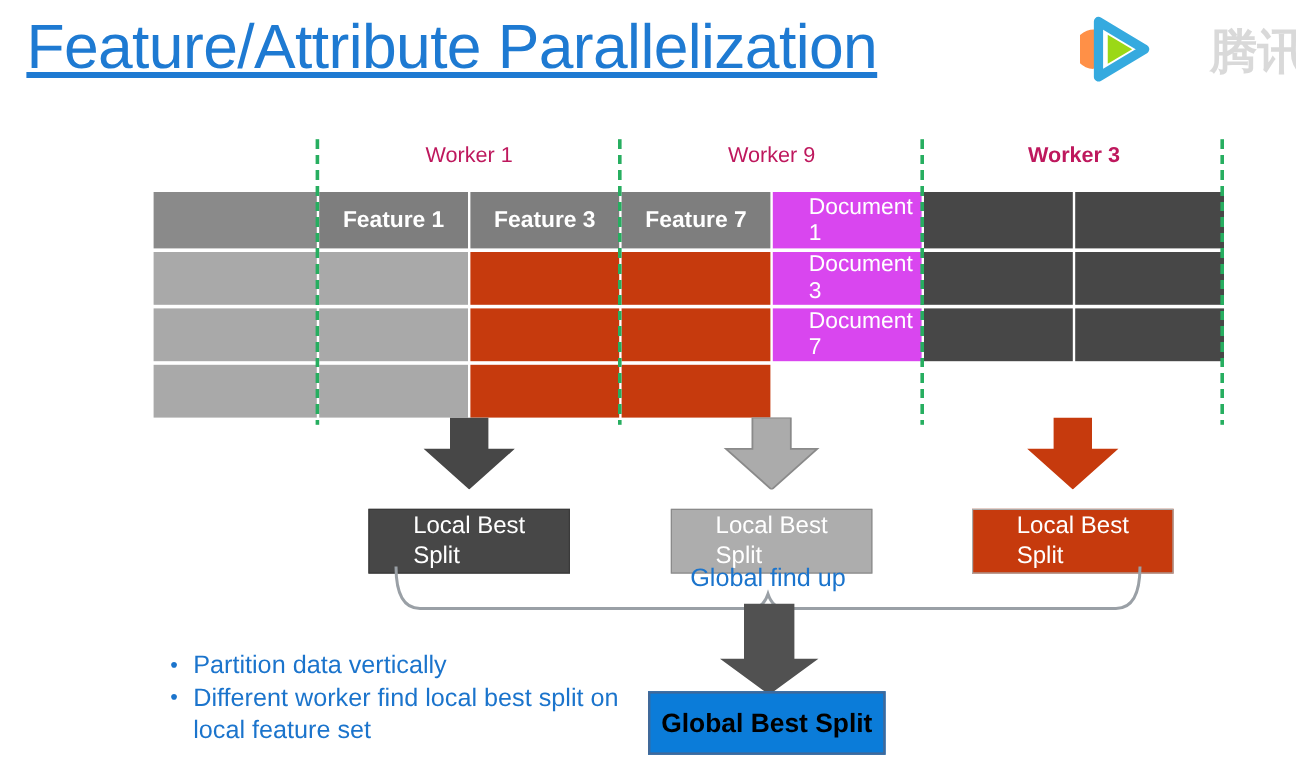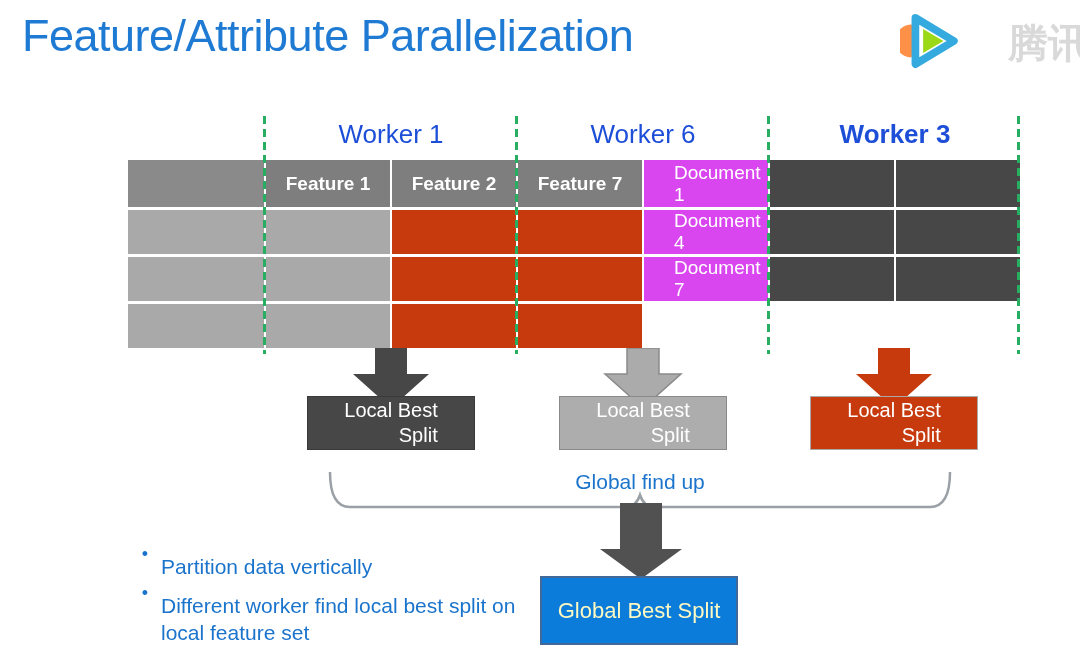--- a/index.html
+++ b/index.html
@@ -5,40 +5,41 @@
   * { margin:0; padding:0; box-sizing:border-box; }
   html,body { width:1080px; height:651px; }
   body {
     position:relative; overflow:hidden; background:#ffffff;
     font-family:"Liberation Sans", sans-serif;
   }
 
   
   .slide-title {
     position:absolute; left:22px; top:10px;
-    font-size:45px; font-weight:300; letter-spacing:-0.5px;
+    font-size:52px; font-weight:300; letter-spacing:-0.5px;
     color:#1e7ad2;
+    text-decoration:underline;
   }
 
   
   .watermark {
     position:absolute; right:0; top:8px; width:180px; height:70px;
     display:flex; align-items:center; overflow:hidden;gap:38px;
   }
   .watermark svg { flex:0 0 auto; }
   .watermark-text {
     font-size:40px; font-weight:bold; color:rgba(185,185,185,0.55);
     white-space:nowrap; margin-left:4px;
     text-shadow:1px 1px 0 rgba(255,255,255,0.6);
   }
 
   
   .worker-label {
     position:absolute; top:119px; height:28px; width:252px;
-    text-align:center; font-size:26px; color:#1d4ed8;
+    text-align:center; font-size:18px; color:#be185d;
   }
   #worker-label-1 { left:265px; }
   #worker-label-2 { left:517px; }
   #worker-label-3 { left:769px;font-weight:bold; }
 
   
   .ptable {
     position:absolute; left:128px; top:160px; width:892px;
     display:grid;
     grid-template-columns:136px repeat(6, 1fr);
@@ -63,90 +64,90 @@
   }
   #dash-1 { left:263px; } #dash-2 { left:515px; }
   #dash-3 { left:767px; } #dash-4 { left:1017px; }
 
   
   .down-arrow { position:absolute; top:348px; width:84px; height:60px; }
   #arrow-w1 { left:349px; } #arrow-w2 { left:601px; } #arrow-w3 { left:852px; }
 
   
   .local-box {
-    position:absolute; top:396px; width:168px; height:54px;
+    position:absolute; top:424px; width:168px; height:54px;
     display:flex; align-items:center; justify-content:center;
-    text-align:right; color:#ffffff; font-size:20px; line-height:1.25;
+    text-align:left; color:#ffffff; font-size:20px; line-height:1.25;
     white-space:pre-line;
   }
   #local-box-1 { left:307px; background:#474747; border:1px solid #3a3a3a; }
   #local-box-2 { left:559px; background:#adadad; border:1px solid #8a8a8a; }
   #local-box-3 { left:810px; background:#c63a0d; border:1px solid #a9a9a9; }
 
   
   .bracket-svg { position:absolute; left:320px; top:463px; }
   .global-sync-label {
     position:absolute; left:515px; top:470px; width:250px;
     text-align:center; font-size:21px; color:#1b74cc;
   }
   .global-arrow-svg { position:absolute; left:596px; top:503px; }
 
   
   .global-box {
-    position:absolute; left:540px; top:576px; width:198px; height:69px;
+    position:absolute; left:540px; top:576px; width:198px; height:53px;
     background:#0b7cd9; border:2px solid #40699a;
     display:flex; align-items:center; justify-content:center;
-    color:#fef9c3; font-size:22px; font-weight:400;
+    color:#000000; font-size:22px; font-weight:700;
   }
 
   
   .bullets { position:absolute; left:129px; top:541px; width:400px; }
   .bullet-item {
     display:flex; align-items:flex-start;
     color:#1b74cc; font-size:21px; line-height:27px;
   }
   .bullet-dot { width:32px; flex:0 0 auto; text-align:center; font-size:18px; }
-  .bullet-text { flex:1;margin-top:12px; }
+  .bullet-text { flex:1; }
 </style>
 </head>
 <body>
 
 <div class="slide-title">Feature/Attribute Parallelization</div>
 
 <div class="watermark">
   <span>
     <svg width="66" height="62" viewBox="0 0 60 56">
       <path d="M11 13 a10 10 0 0 0 -1 30 l4 -4 a 26 26 0 0 1 0 -22 Z" fill="#ff8a3d" opacity="0.95"></path>
       <path d="M14 7 L49 28 L14 49 Z" fill="none" stroke="#35aadf" stroke-width="7" stroke-linejoin="round" stroke-linecap="round"></path>
       <path d="M21 17 L39.5 28 L21 39 Z" fill="#9bd816"></path>
     </svg>
   </span>
   <span class="watermark-text">腾讯视</span>
 </div>
 
 <div class="worker-label" id="worker-label-1">Worker 1</div>
-<div class="worker-label" id="worker-label-2">Worker 6</div>
+<div class="worker-label" id="worker-label-2">Worker 9</div>
 <div class="worker-label" id="worker-label-3">Worker 3</div>
 
 <div class="ptable">
 
   <div class="cell cell-corner"></div>
   <div class="cell cell-header">Feature 1</div>
-  <div class="cell cell-header">Feature 2</div>
+  <div class="cell cell-header">Feature 3</div>
   <div class="cell cell-header">Feature 7</div>
 
   <div class="cell cell-rowlabel">Document 1</div>
   <div class="cell cell-w1"></div>
   <div class="cell cell-w1"></div>
   <div class="cell cell-w2"></div>
   <div class="cell cell-w2"></div>
   <div class="cell cell-w3"></div>
   <div class="cell cell-w3"></div>
 
-  <div class="cell cell-rowlabel">Document 4</div>
+  <div class="cell cell-rowlabel">Document 3</div>
   <div class="cell cell-w1"></div>
   <div class="cell cell-w1"></div>
   <div class="cell cell-w2"></div>
   <div class="cell cell-w2"></div>
   <div class="cell cell-w3"></div>
   <div class="cell cell-w3"></div>
 
   <div class="cell cell-rowlabel">Document 7</div>
   <div class="cell cell-w1"></div>
   <div class="cell cell-w1"></div>

